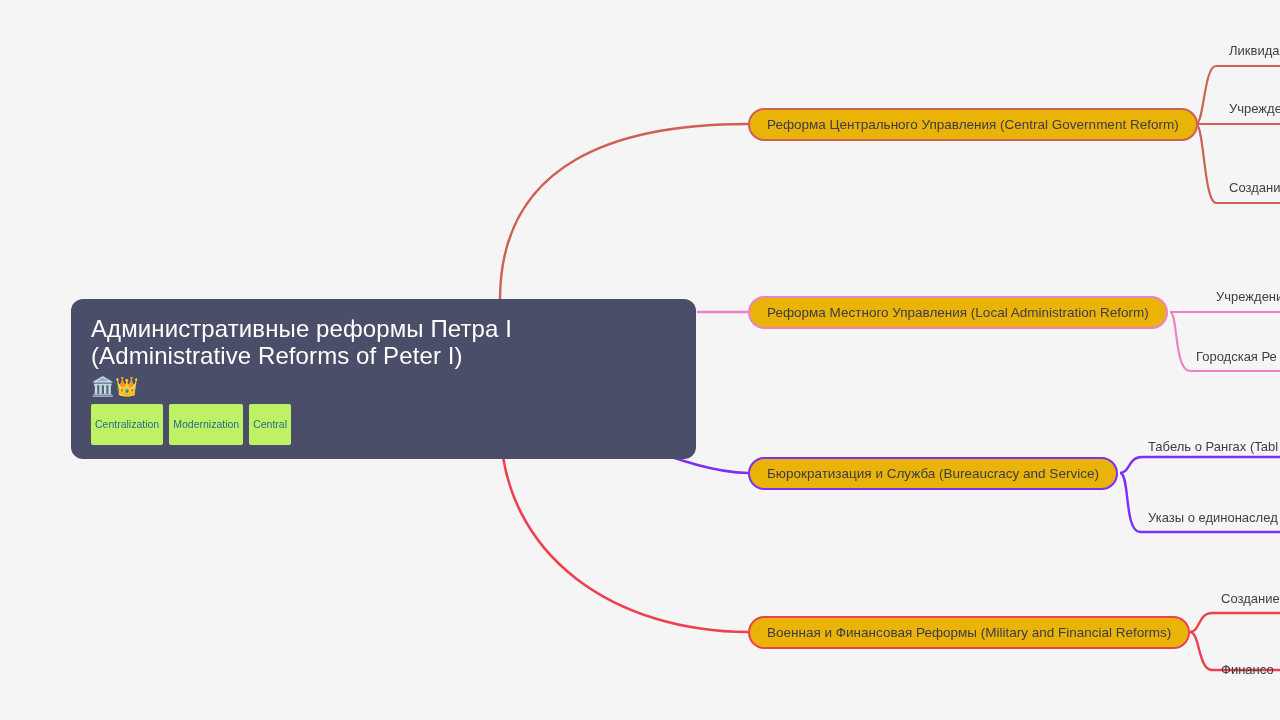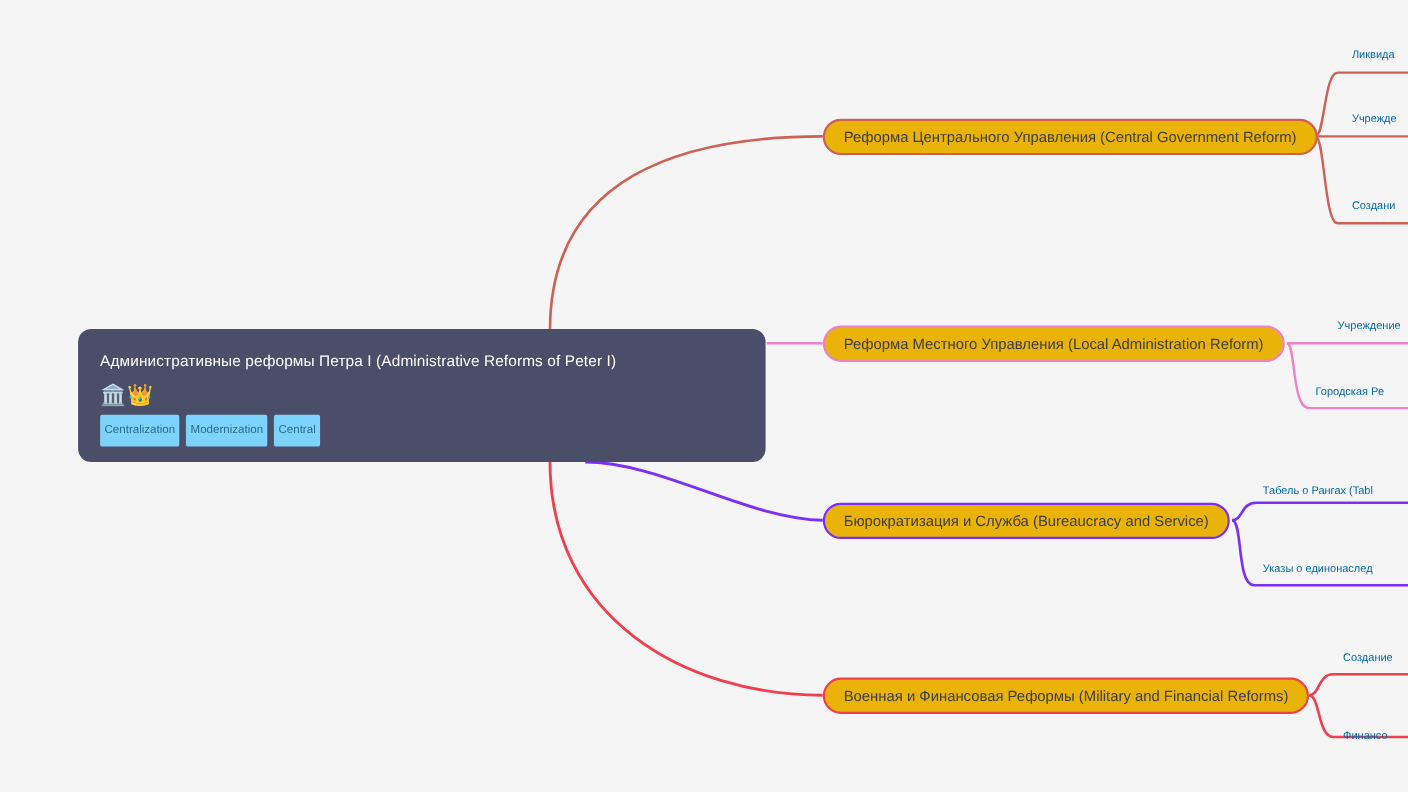--- a/index.html
+++ b/index.html
@@ -30,43 +30,43 @@
     left: 71px;
     top: 299px;
     width: 625px;
     box-sizing: border-box;
     background: #4a4e69;
     border-radius: 12px;
     padding: 16px 20px 14px 20px;
     color: #ffffff;
   }
   .root-title {
-    font-size: 14px;
+    font-size: 24px;
     line-height: 27px;
     font-weight: 400;
     color: #ffffff;
     letter-spacing: 0.1px;
   }
   .root-emoji {
     margin-top: 7px;
     font-size: 19px;
     line-height: 22px;
     letter-spacing: 1px;
   }
   .root-tags {
     margin-top: 6px;
     display: flex;
     gap: 6px;
   }
   .tag {
-    background: #7dd3fc;
+    background: #bef264;
     color: #2b6b8a;
     font-size: 10.5px;
     line-height: 13px;
-    padding: 8px 4px;
+    padding: 14px 4px;
     border-radius: 2px;
     white-space: nowrap;
   }
 
   
   .branch-node {
     position: absolute;
     box-sizing: border-box;
     background: #eab308;
     border-radius: 22px;
@@ -80,23 +80,23 @@
   .branch-label {
     font-size: 13.5px;
     color: #3d3d46;
     line-height: 16px;
   }
 
   
   .leaf-node {
     position: absolute;
     white-space: nowrap;
-    font-size: 10px;
+    font-size: 13px;
     line-height: 17px;
-    color: #0369a1;
+    color: #404040;
   }
 </style>
 </head>
 <body>
 
 <div id="canvas">
 
   <svg id="edges" viewBox="0 0 1280 720" width="1280" height="720">
 
     <path d="M 500 300 C 500 160 620 124 748 124" fill="none" stroke="#cd6155" stroke-width="2.4"></path>

